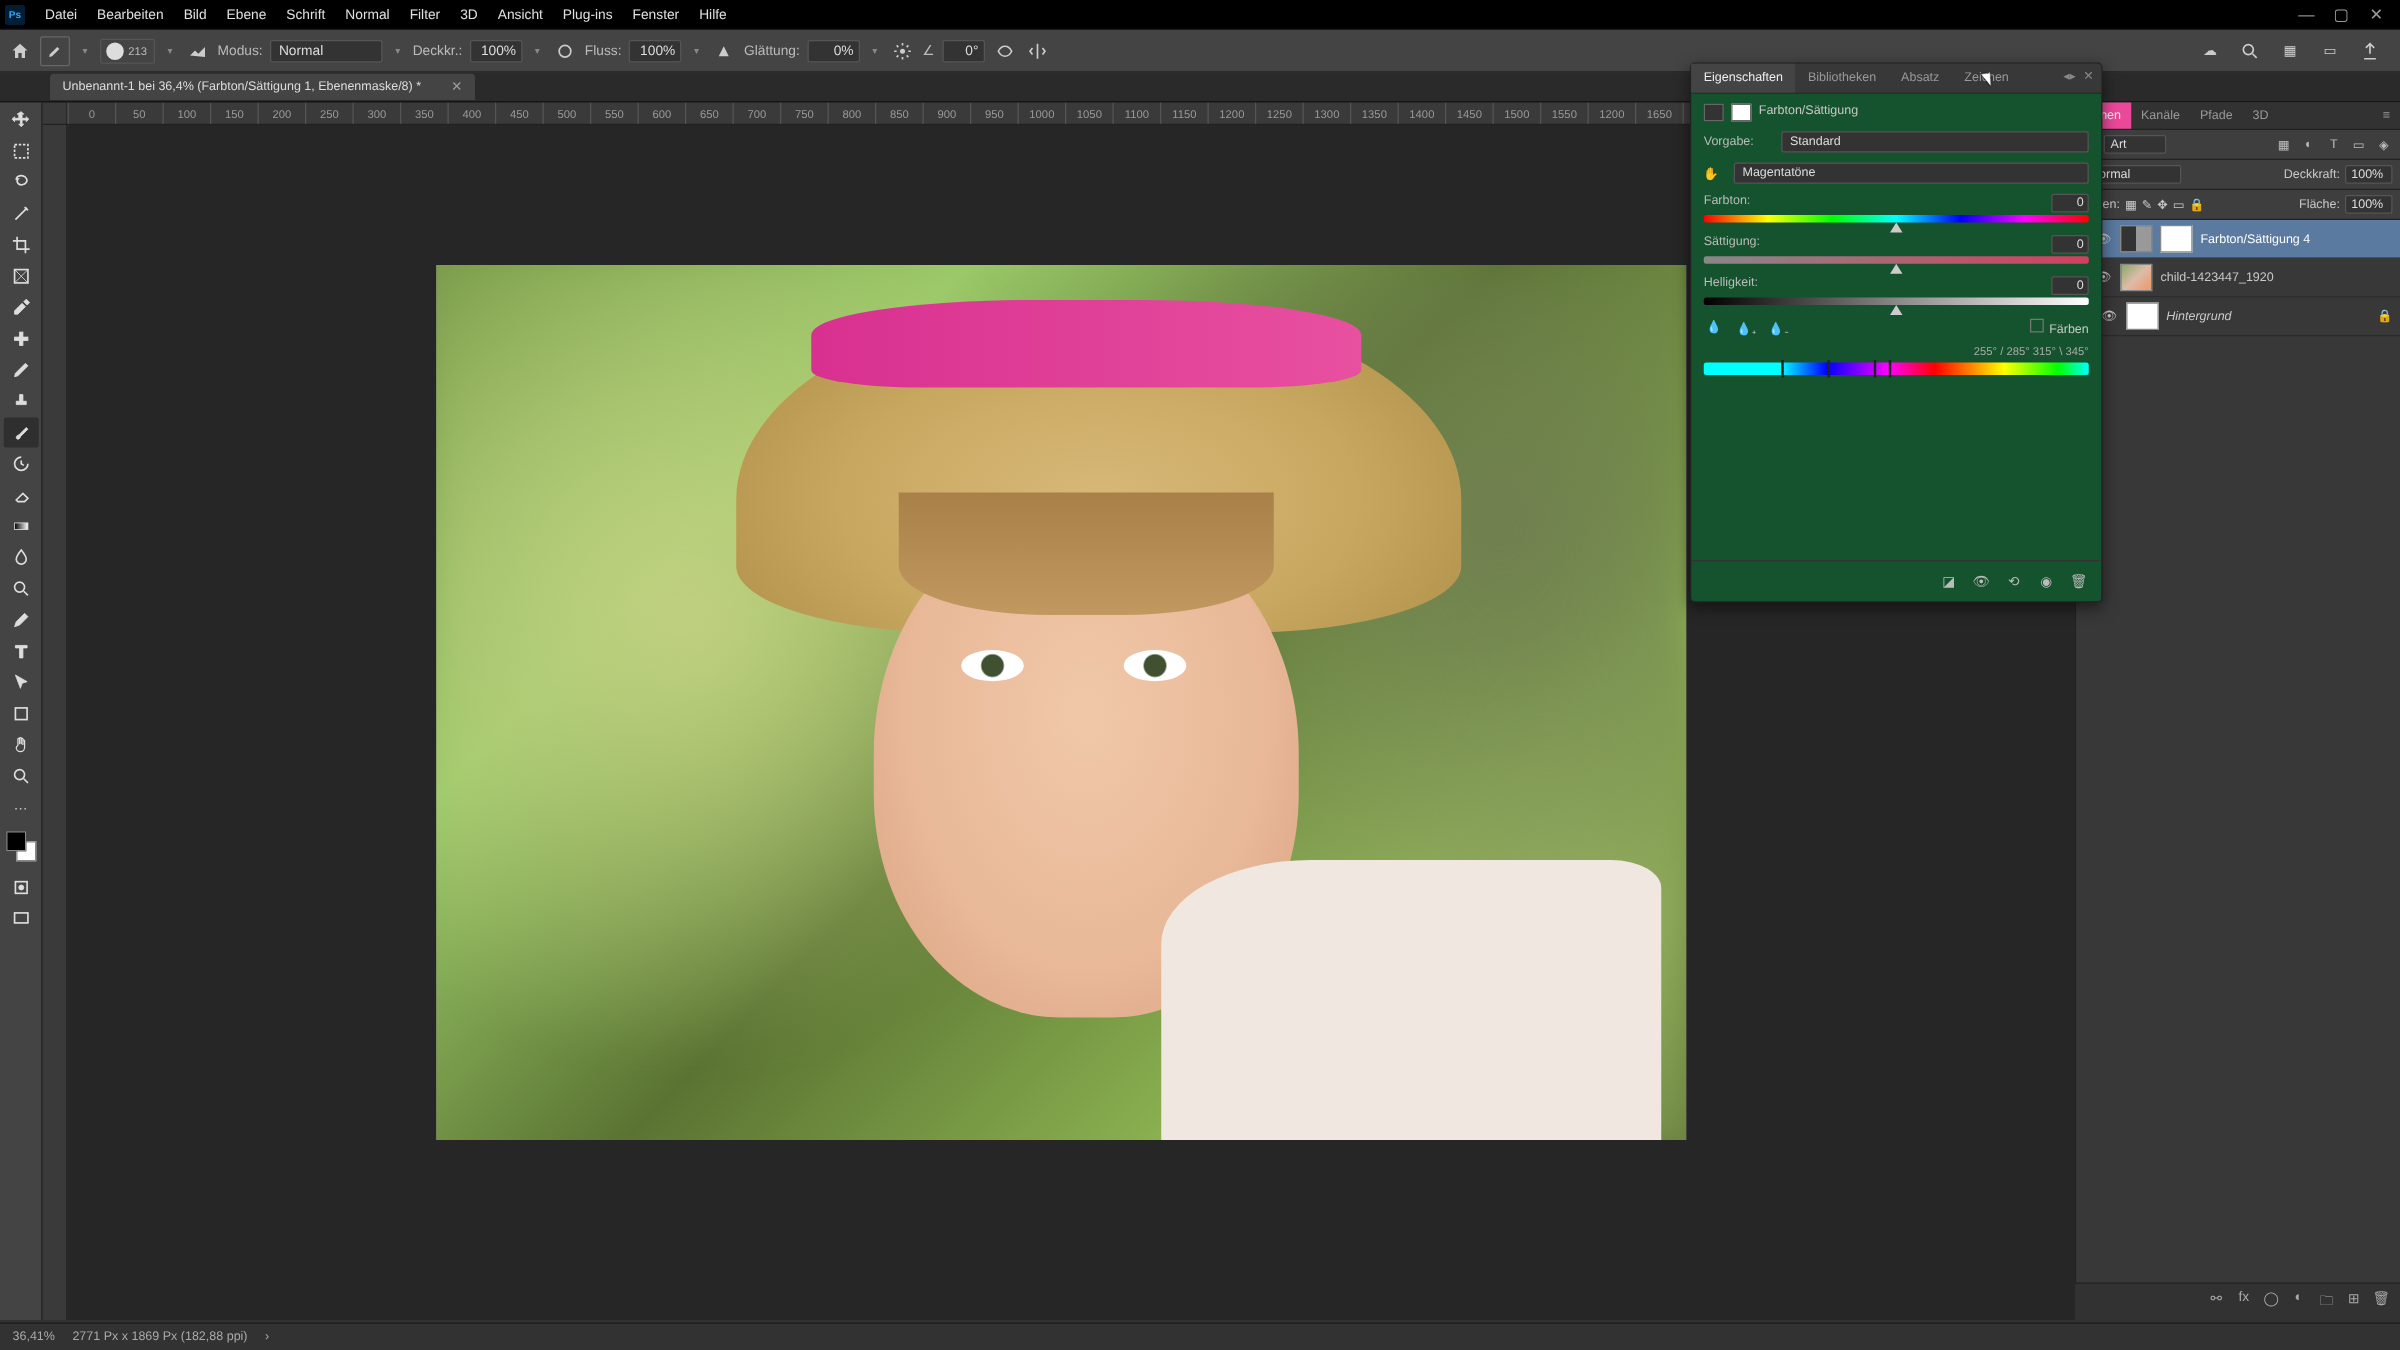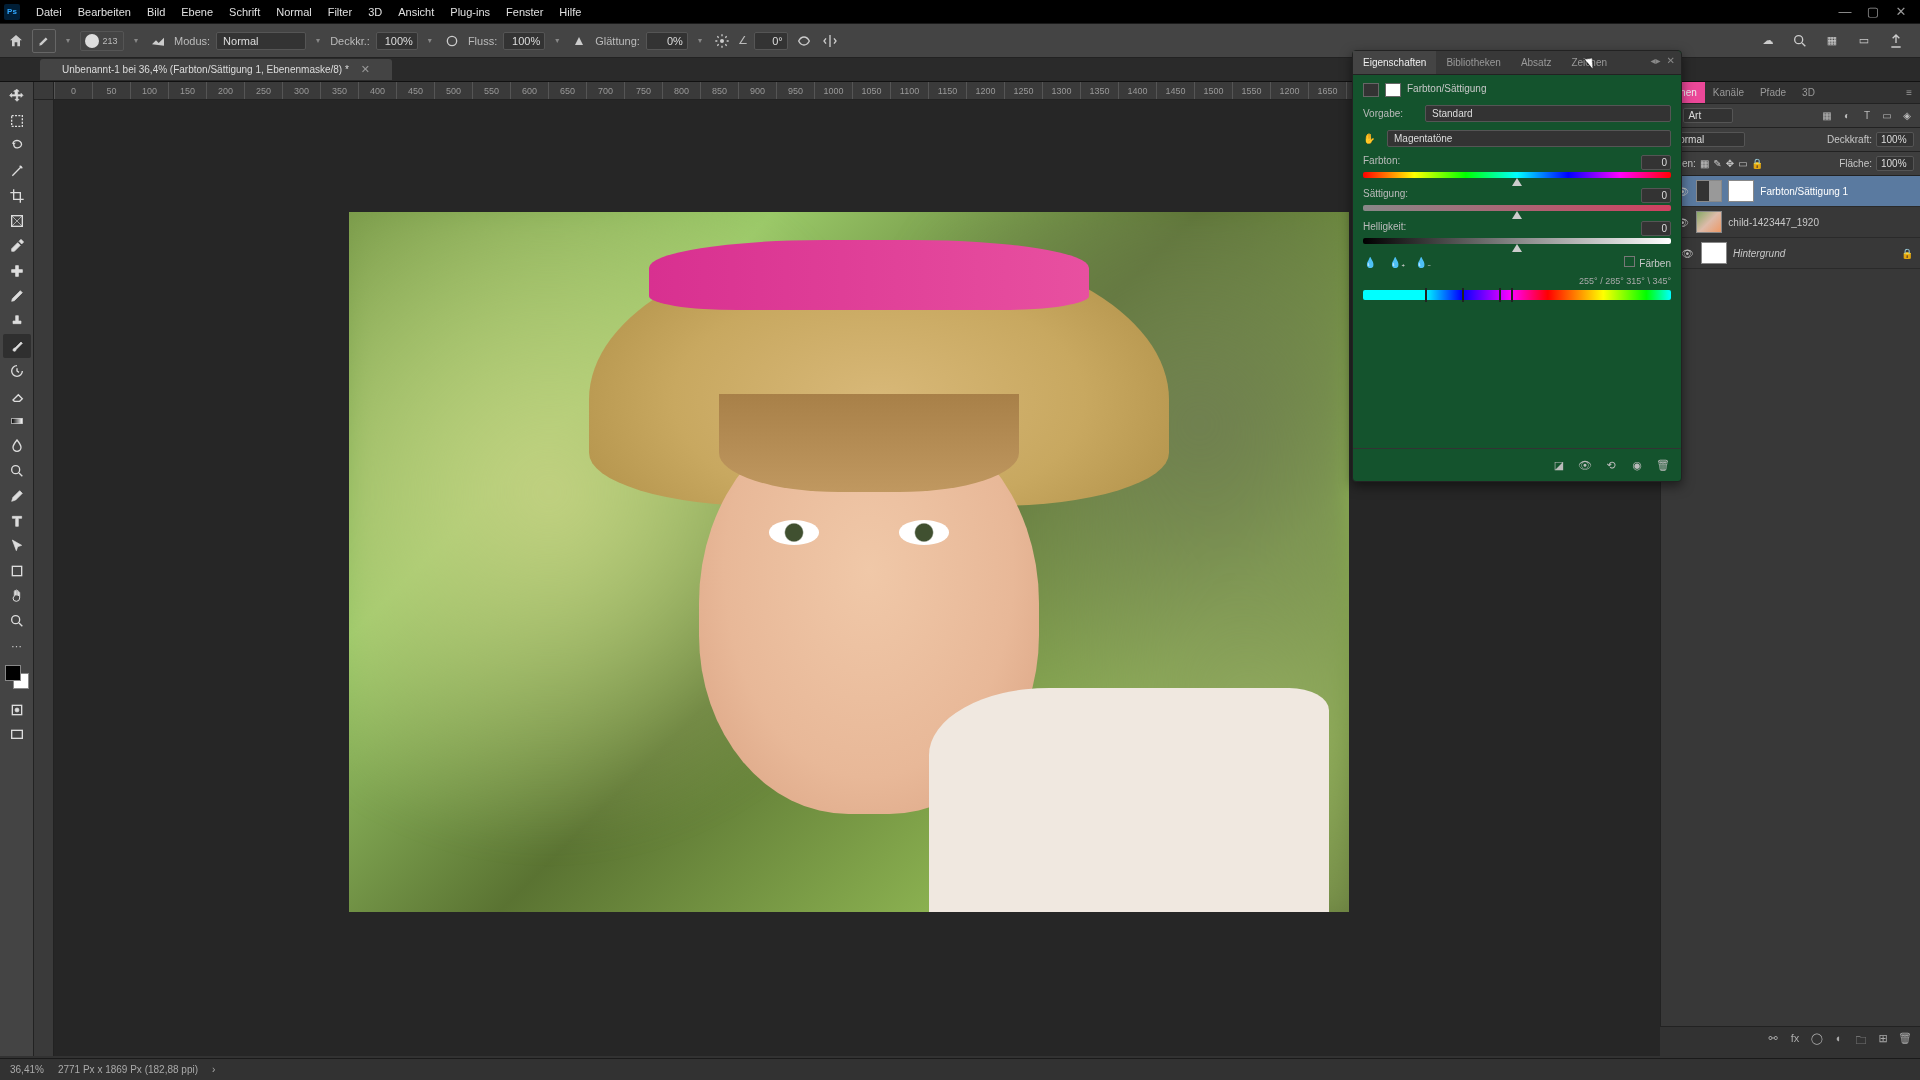--- a/index.html
+++ b/index.html
@@ -21,21 +21,21 @@
 .brush-dot { width: 14px; height: 14px; border-radius: 50%; background: #ddd; }
 .brush-size { font-size: 9px; color: #bbb; width: 18px; text-align: center; }
 .opt-label { color: #bbb; text-align: right; }
 .opt-select { background: #333; border: 1px solid #555; color: #ddd; padding: 2px 20px 2px 6px; border-radius: 2px; min-width: 90px; position: relative; }
 .opt-input { background: #333; border: 1px solid #555; color: #ddd; width: 42px; padding: 2px 4px; text-align: right; border-radius: 2px; }
 .opt-caret { color: #888; font-size: 8px; padding: 0 4px; }
 .opt-right { margin-left: auto; display: flex; gap: 12px; padding-right: 8px; }
 
 
 .doctab-bar { height: 24px; background: #2a2a2a; border-bottom: 1px solid #111; display: flex; align-items: center; padding-left: 40px; }
-.doctab { background: #444; padding: 4px 22px; border-radius: 3px 3px 0 0; font-size: 10px; color: #ddd; display: flex; align-items: center; gap: 12px; justify-content: flex-end; }
+.doctab { background: #444; padding: 4px 10px; border-radius: 3px 3px 0 0; font-size: 10px; color: #ddd; display: flex; align-items: center; gap: 24px; justify-content: flex-end; }
 .doctab-close { color: #999; font-size: 11px; }
 
 
 .workspace { position: absolute; top: 82px; left: 0; right: 0; bottom: 24px; display: flex; }
 
 
 .toolbar-left { width: 34px; background: #444; border-right: 1px solid #222; display: flex; flex-direction: column; align-items: center; padding-top: 2px; gap: 1px; }
 .tool-btn { width: 28px; height: 24px; display: flex; align-items: center; justify-content: center; border-radius: 2px; position: relative; }
 .tool-btn.active { background: #2f2f2f; }
 .tool-btn svg { width: 16px; height: 16px; fill: #ddd; stroke: #ddd; }
@@ -470,21 +470,21 @@
       <span>🔒</span>
       <span style="margin-left:auto">Fläche:</span>
       <div class="dock-input" style="width:38px">100%</div>
     </div>
     <div class="layers-list">
       <div class="layer-row sel">
         <span>›</span>
         <span class="layer-eye">👁</span>
         <div class="layer-thumb half"></div>
         <div class="layer-mask"></div>
-        <span class="layer-name">Farbton/Sättigung 1</span>
+        <span class="layer-name">Farbton/Sättigung 4</span>
       </div>
       <div class="layer-row">
         <span>›</span>
         <span class="layer-eye">👁</span>
         <div class="layer-thumb img"></div>
         <span class="layer-name">child-1423447_1920</span>
       </div>
       <div class="layer-row">
         <span class="layer-eye" style="margin-left:14px">👁</span>
         <div class="layer-thumb white"></div>

